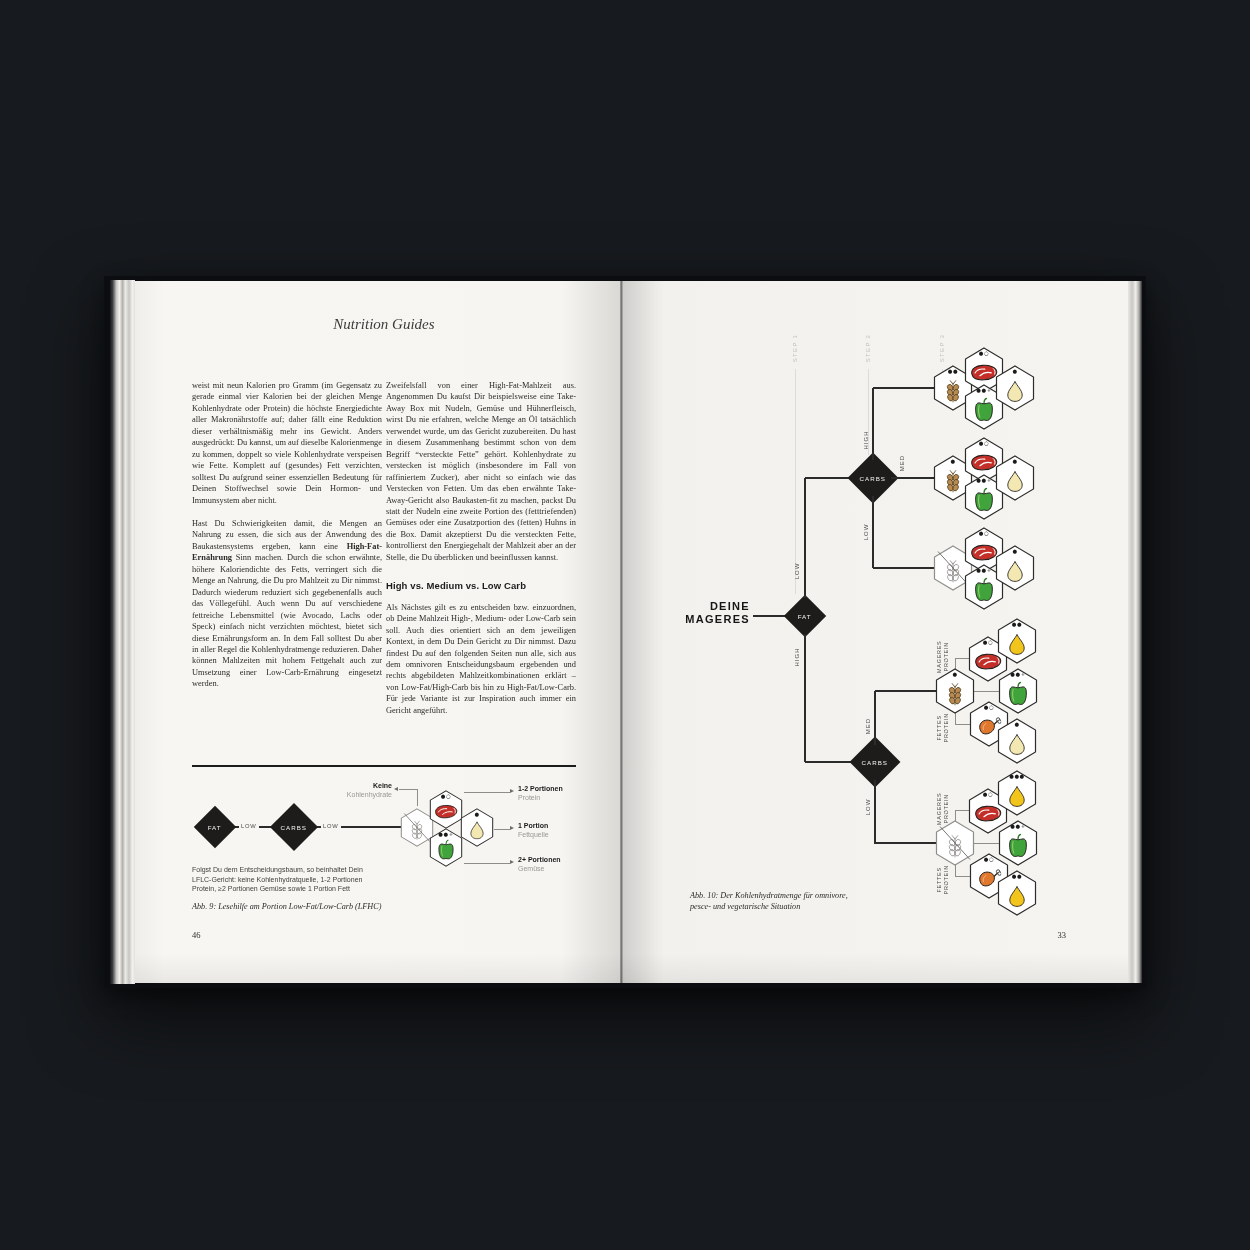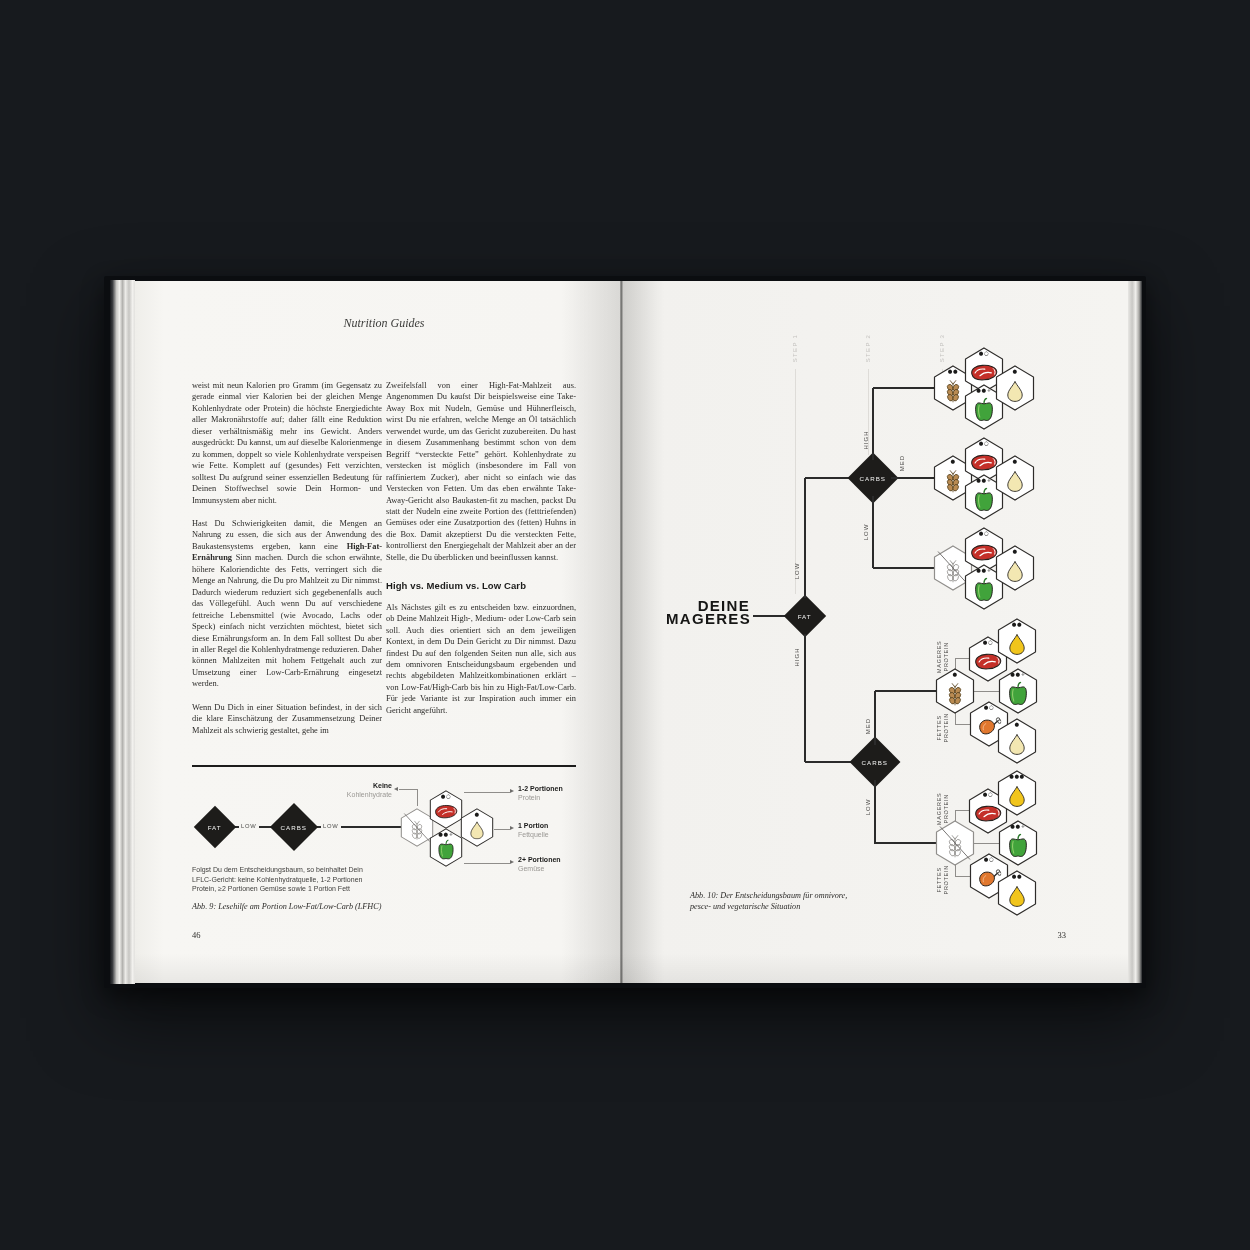--- a/index.html
+++ b/index.html
@@ -18,21 +18,21 @@
              background:linear-gradient(90deg,#efeeea 0%,#f7f6f3 6%,#f6f5f2 88%,#e9e8e5 100%);}
   .page-right{position:absolute;left:622px;top:281px;width:506px;height:702px;
               background:linear-gradient(90deg,#e6e5e2 0%,#f2f1ee 7%,#f5f4f1 100%);}
   .spine{position:absolute;left:620px;top:281px;width:3px;height:702px;
          background:linear-gradient(90deg,rgba(0,0,0,.25),rgba(0,0,0,.45),rgba(0,0,0,.2));}
   .page-bottom-shade{position:absolute;left:135px;top:953px;width:993px;height:30px;
          background:linear-gradient(180deg,rgba(0,0,0,0),rgba(0,0,0,.06));}
 
   
   .running-header{position:absolute;left:192px;top:316px;width:384px;text-align:center;
-      font-family:"Liberation Serif",serif;font-style:italic;font-size:12px;color:#3c3c3a;}
+      font-family:"Liberation Serif",serif;font-style:italic;font-size:15px;color:#3c3c3a;}
   .col{position:absolute;top:380px;font-family:"Liberation Serif",serif;font-size:8.4px;line-height:11.45px;
        color:#2d2c2a;text-align:justify;hyphens:auto;-webkit-hyphens:auto;}
   .col p{margin:0 0 12px 0;}
   .col .subhead{font-family:"Liberation Sans",sans-serif;font-weight:bold;font-size:9.5px;color:#1b1b1a;
        margin:17px 0 10px 0;text-align:left;letter-spacing:.1px;}
   .divider{position:absolute;left:192px;top:765px;width:384px;height:1.5px;background:#1c1c1b;}
 
   
   .hl{position:absolute;height:1.4px;background:var(--c-line,#2b2b2b);}
   .vl{position:absolute;width:1.4px;background:var(--c-line,#2b2b2b);}
@@ -62,21 +62,21 @@
   .oil-pale{--drop-fill:var(--c-oil-pale,#f3e7b2);}
   .oil-gold{--drop-fill:var(--c-oil-gold,#f1c51c);}
   .crossed{--hex-stroke:#908e8b;}
 
   
   .fig-note{position:absolute;font-size:7px;line-height:9.6px;color:#3f3e3c;}
   .legend-title{position:absolute;font-size:7px;font-weight:bold;color:#1b1b1a;white-space:nowrap;}
   .legend-sub{position:absolute;font-size:7px;color:#9a9894;white-space:nowrap;}
   .caption{position:absolute;font-family:"Liberation Serif",serif;font-style:italic;font-size:8.2px;line-height:10.5px;color:#2b2a28;}
   .pagenum{position:absolute;font-family:"Liberation Serif",serif;font-size:8.5px;color:#2d2c2a;}
-  .root-label{position:absolute;font-weight:bold;font-size:15px;line-height:12.5px;letter-spacing:1.3px;
+  .root-label{position:absolute;font-weight:bold;font-size:11px;line-height:12.5px;letter-spacing:1.3px;
               color:#161615;text-align:right;}
   .small-edge{position:absolute;font-size:5.8px;letter-spacing:.8px;color:#4c4b49;background:#f6f5f2;padding:0 2px;}
 </style>
 </head>
 <body>
 
 <svg width="0" height="0" style="position:absolute" aria-hidden="true">
   <defs>
     <symbol id="sym-hex" viewBox="0 0 40 46">
       <polygon points="20,1 38.5,12 38.5,34 20,45 1.5,34 1.5,12" style="fill:#ffffff;stroke:var(--hex-stroke,#2e2c2a);stroke-width:1.2"></polygon>
@@ -140,21 +140,20 @@
   <div class="abs" style="left:560px;top:281px;width:62px;height:702px;background:linear-gradient(90deg,rgba(0,0,0,0),rgba(0,0,0,.07));"></div>
   <div class="spine"></div>
   <div class="abs" style="left:623px;top:281px;width:42px;height:702px;background:linear-gradient(90deg,rgba(0,0,0,.10),rgba(0,0,0,0));"></div>
   <div class="page-bottom-shade"></div>
 
   <div class="running-header">Nutrition Guides</div>
 
   <div class="col" style="left:192px;width:190px;">
     <p>weist mit neun Kalorien pro Gramm (im Gegensatz zu gerade einmal vier Kalorien bei der gleichen Menge Kohlenhydrate oder Protein) die höchste Energiedichte aller Makronährstoffe auf; daher fällt eine Reduktion dieser verhältnismäßig mehr ins Gewicht. Anders ausgedrückt: Du kannst, um auf dieselbe Kalorienmenge zu kommen, doppelt so viele Kohlenhydrate verspeisen wie Fette. Komplett auf (gesundes) Fett verzichten, solltest Du aufgrund seiner essenziellen Bedeutung für Deinen Stoffwechsel sowie Dein Hormon- und Immunsystem aber nicht.</p>
     <p><span>Hast Du Schwierigkeiten damit, die Mengen an Nahrung zu essen, die sich aus der Anwendung des Baukastensystems ergeben, kann eine </span><b>High-Fat-Ernährung</b><span> Sinn machen. Durch die schon erwähnte, höhere Kaloriendichte des Fetts, verringert sich die Menge an Nahrung, die Du pro Mahlzeit zu Dir nimmst. Dadurch wiederum reduziert sich gegebenenfalls auch das Völlegefühl. Auch wenn Du auf verschiedene fettreiche Lebensmittel (wie Avocado, Lachs oder Speck) einfach nicht verzichten möchtest, bietet sich diese Ernährungsform an. In dem Fall solltest Du aber in aller Regel die Kohlenhydratmenge reduzieren. Daher können Mahlzeiten mit hohem Fettgehalt auch zur Umsetzung einer Low-Carb-Ernährung eingesetzt werden.</span></p>
-    <p>Wenn Du Dich in einer Situation befindest, in der sich die klare Einschätzung der Zusammensetzung Deiner Mahlzeit als schwierig gestaltet, gehe im</p>
   </div>
 
   <div class="col" style="left:386px;width:190px;">
     <p>Zweifelsfall von einer High-Fat-Mahlzeit aus. Angenommen Du kaufst Dir beispielsweise eine Take-Away Box mit Nudeln, Gemüse und Hühnerfleisch, wirst Du nie erfahren, welche Menge an Öl tatsächlich verwendet wurde, um das Gericht zuzubereiten. Du hast in diesem Zusammenhang bestimmt schon von dem Begriff “versteckte Fette” gehört. Kohlenhydrate zu verstecken ist möglich (insbesondere im Fall von raffiniertem Zucker), aber nicht so einfach wie das Verstecken von Fetten. Um das eben erwähnte Take-Away-Gericht also Baukasten-fit zu machen, packst Du statt der Nudeln eine zweite Portion des (fetttriefenden) Gemüses oder eine Zusatzportion des (fetten) Huhns in die Box. Damit akzeptierst Du die versteckten Fette, kontrollierst den Energiegehalt der Mahlzeit aber an der Stelle, die Du überblicken und beeinflussen kannst.</p>
     <div class="subhead">High vs. Medium vs. Low Carb</div>
     <p>Als Nächstes gilt es zu entscheiden bzw. einzuordnen, ob Deine Mahlzeit High-, Medium- oder Low-Carb sein soll. Auch dies orientiert sich an dem jeweiligen Kontext, in dem Du Dein Gericht zu Dir nimmst. Dazu findest Du auf den folgenden Seiten nun alle, sich aus dem omnivoren Entscheidungsbaum ergebenden und rechts abgebildeten Mahlzeitkombinationen erklärt – von Low-Fat/High-Carb bis hin zu High-Fat/Low-Carb. Für jede Variante ist zur Inspiration auch immer ein Gericht angeführt.</p>
   </div>
 
   <div class="divider"></div>
 
@@ -523,17 +522,17 @@
   <div class="hex oil-gold" style="left:997px;top:870px;">
     <svg class="ho">
         <use href="#sym-hex"></use>
       </svg>
     <span class="dots">●●</span>
     <svg class="ic ic-drop" viewBox="0 0 22 28" style="height:56%;">
         <use href="#sym-drop"></use>
       </svg>
   </div>
 
-  <div class="caption" style="left:690px;top:891px;">Abb. 10: Der Entscheidungsbaum für omnivore,</div>
+  <div class="caption" style="left:690px;top:891px;">Abb. 10: Der Kohlenhydratmenge für omnivore,</div>
   <div class="caption" style="left:690px;top:902px;">pesce- und vegetarische Situation</div>
   <div class="pagenum" style="left:1040px;top:930px;width:26px;text-align:right;">33</div>
 
 </div>
 
 </body></html>

